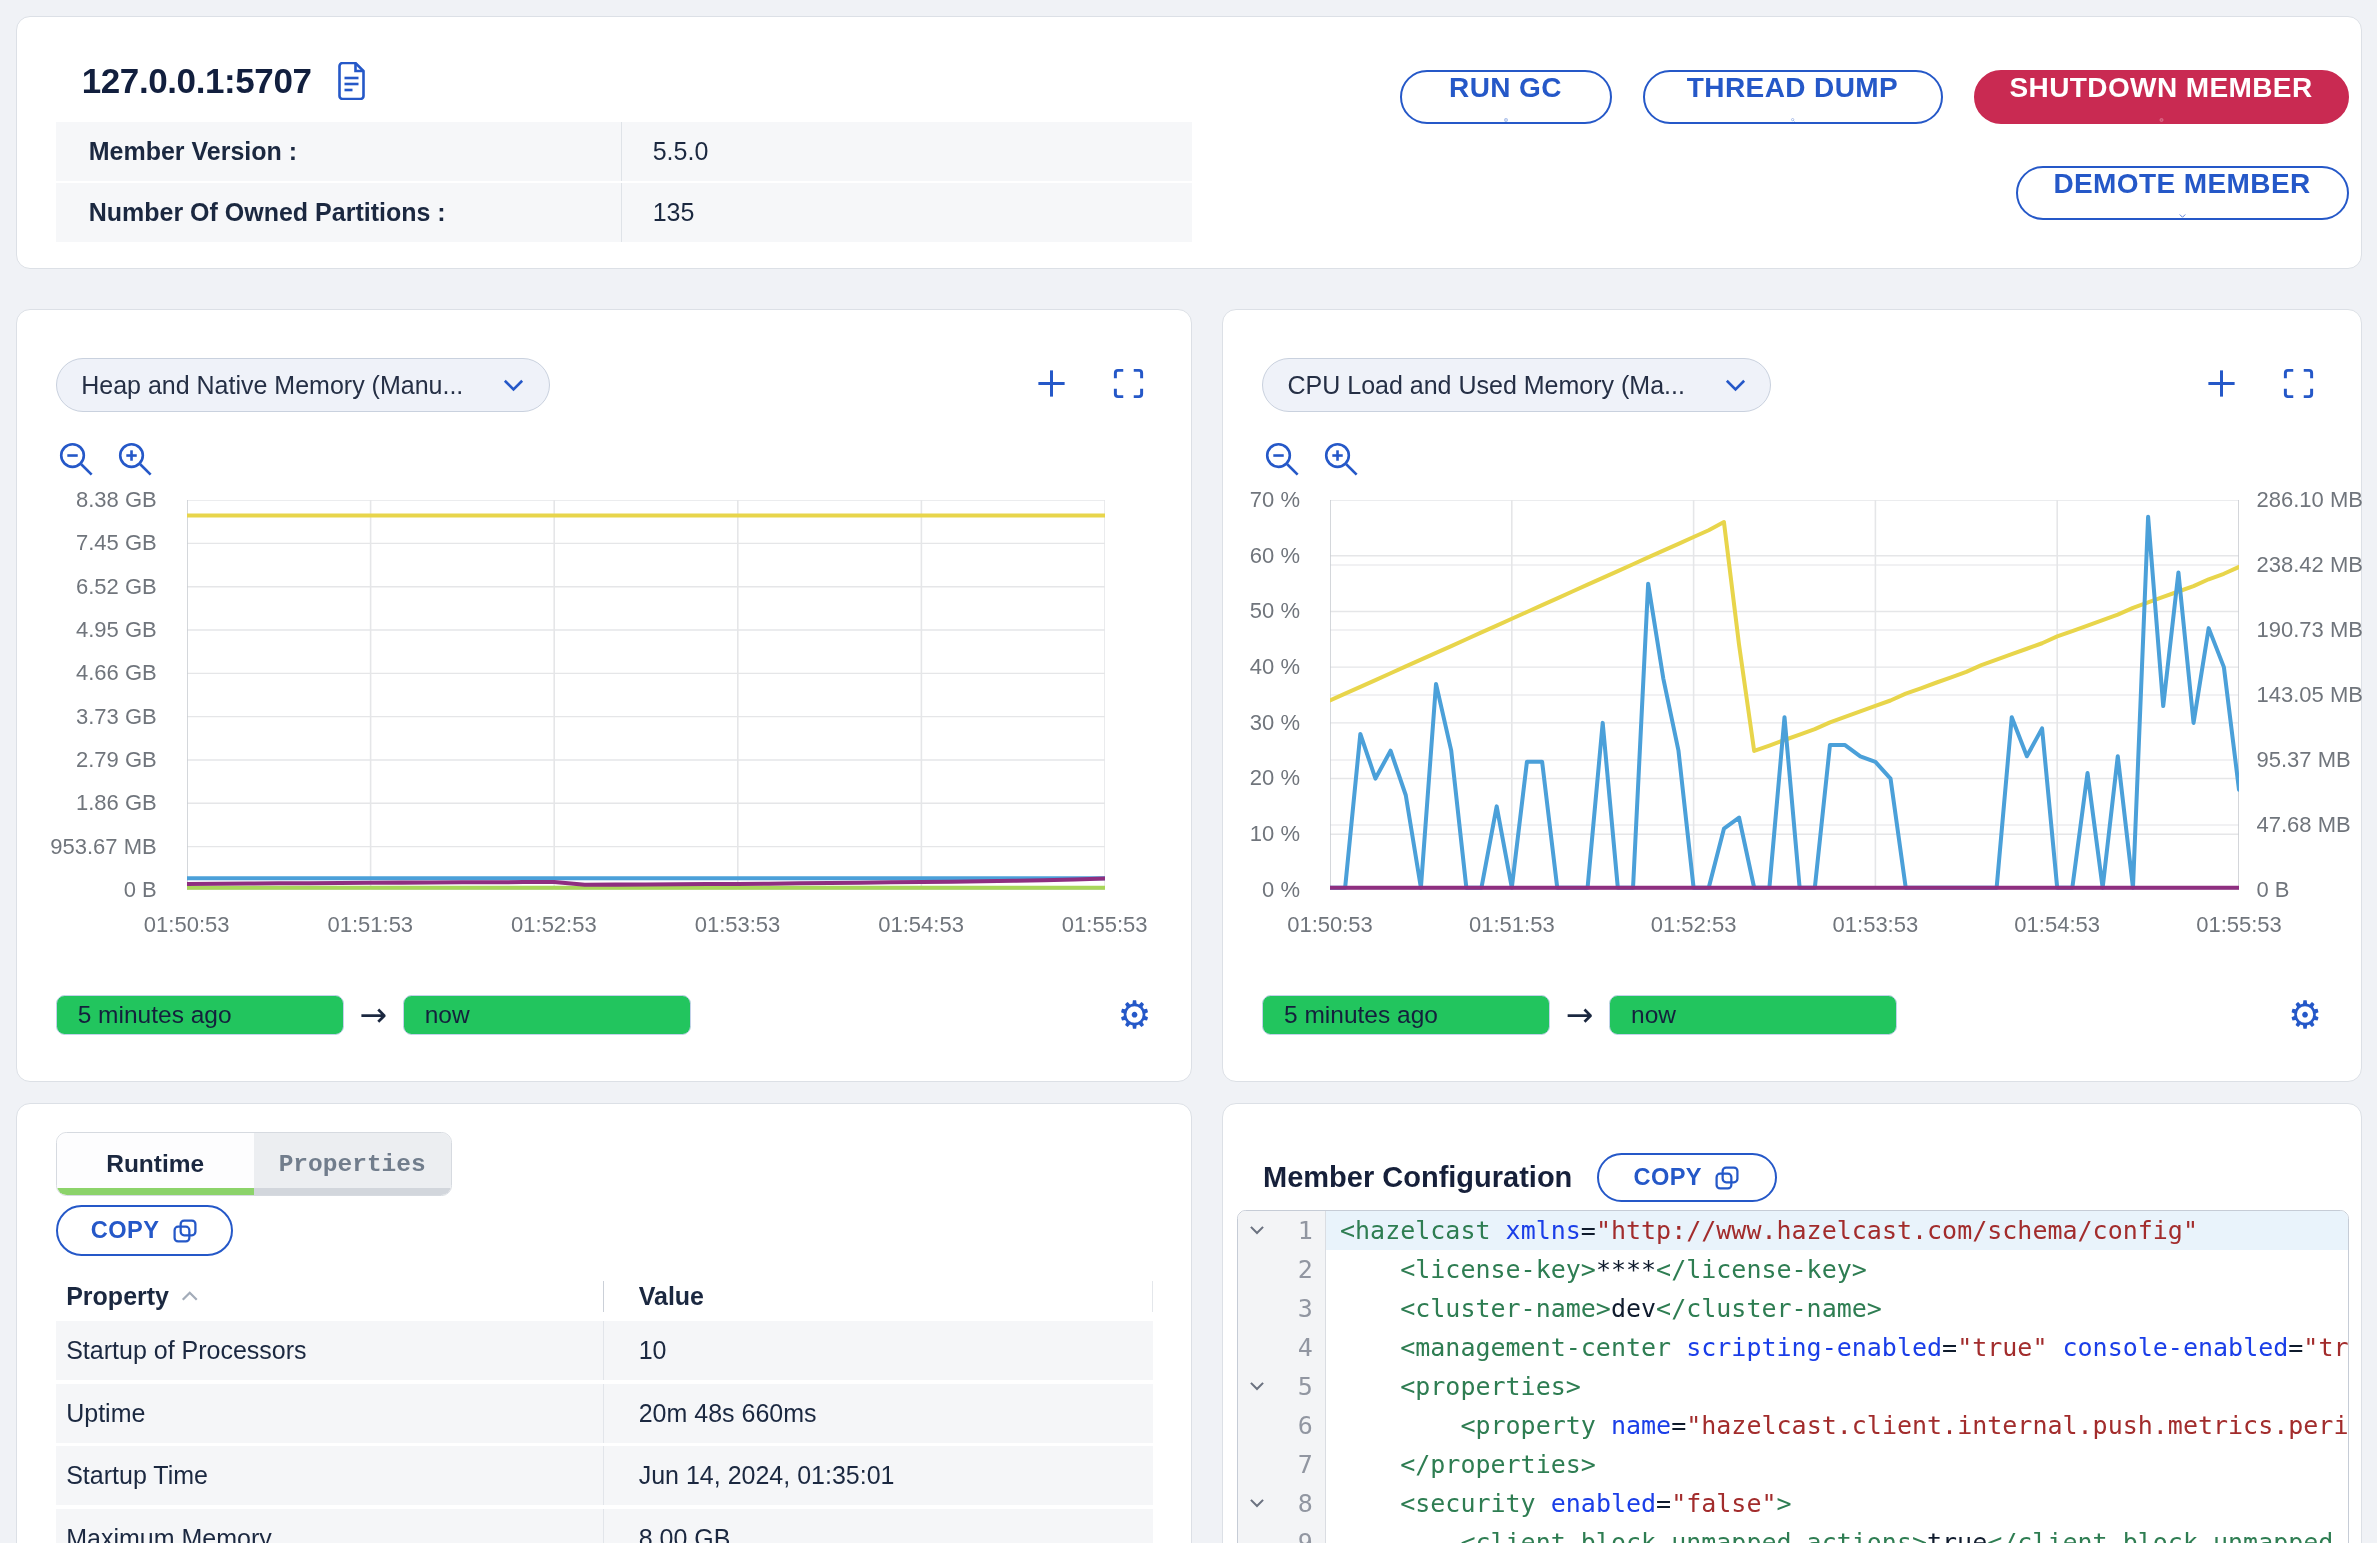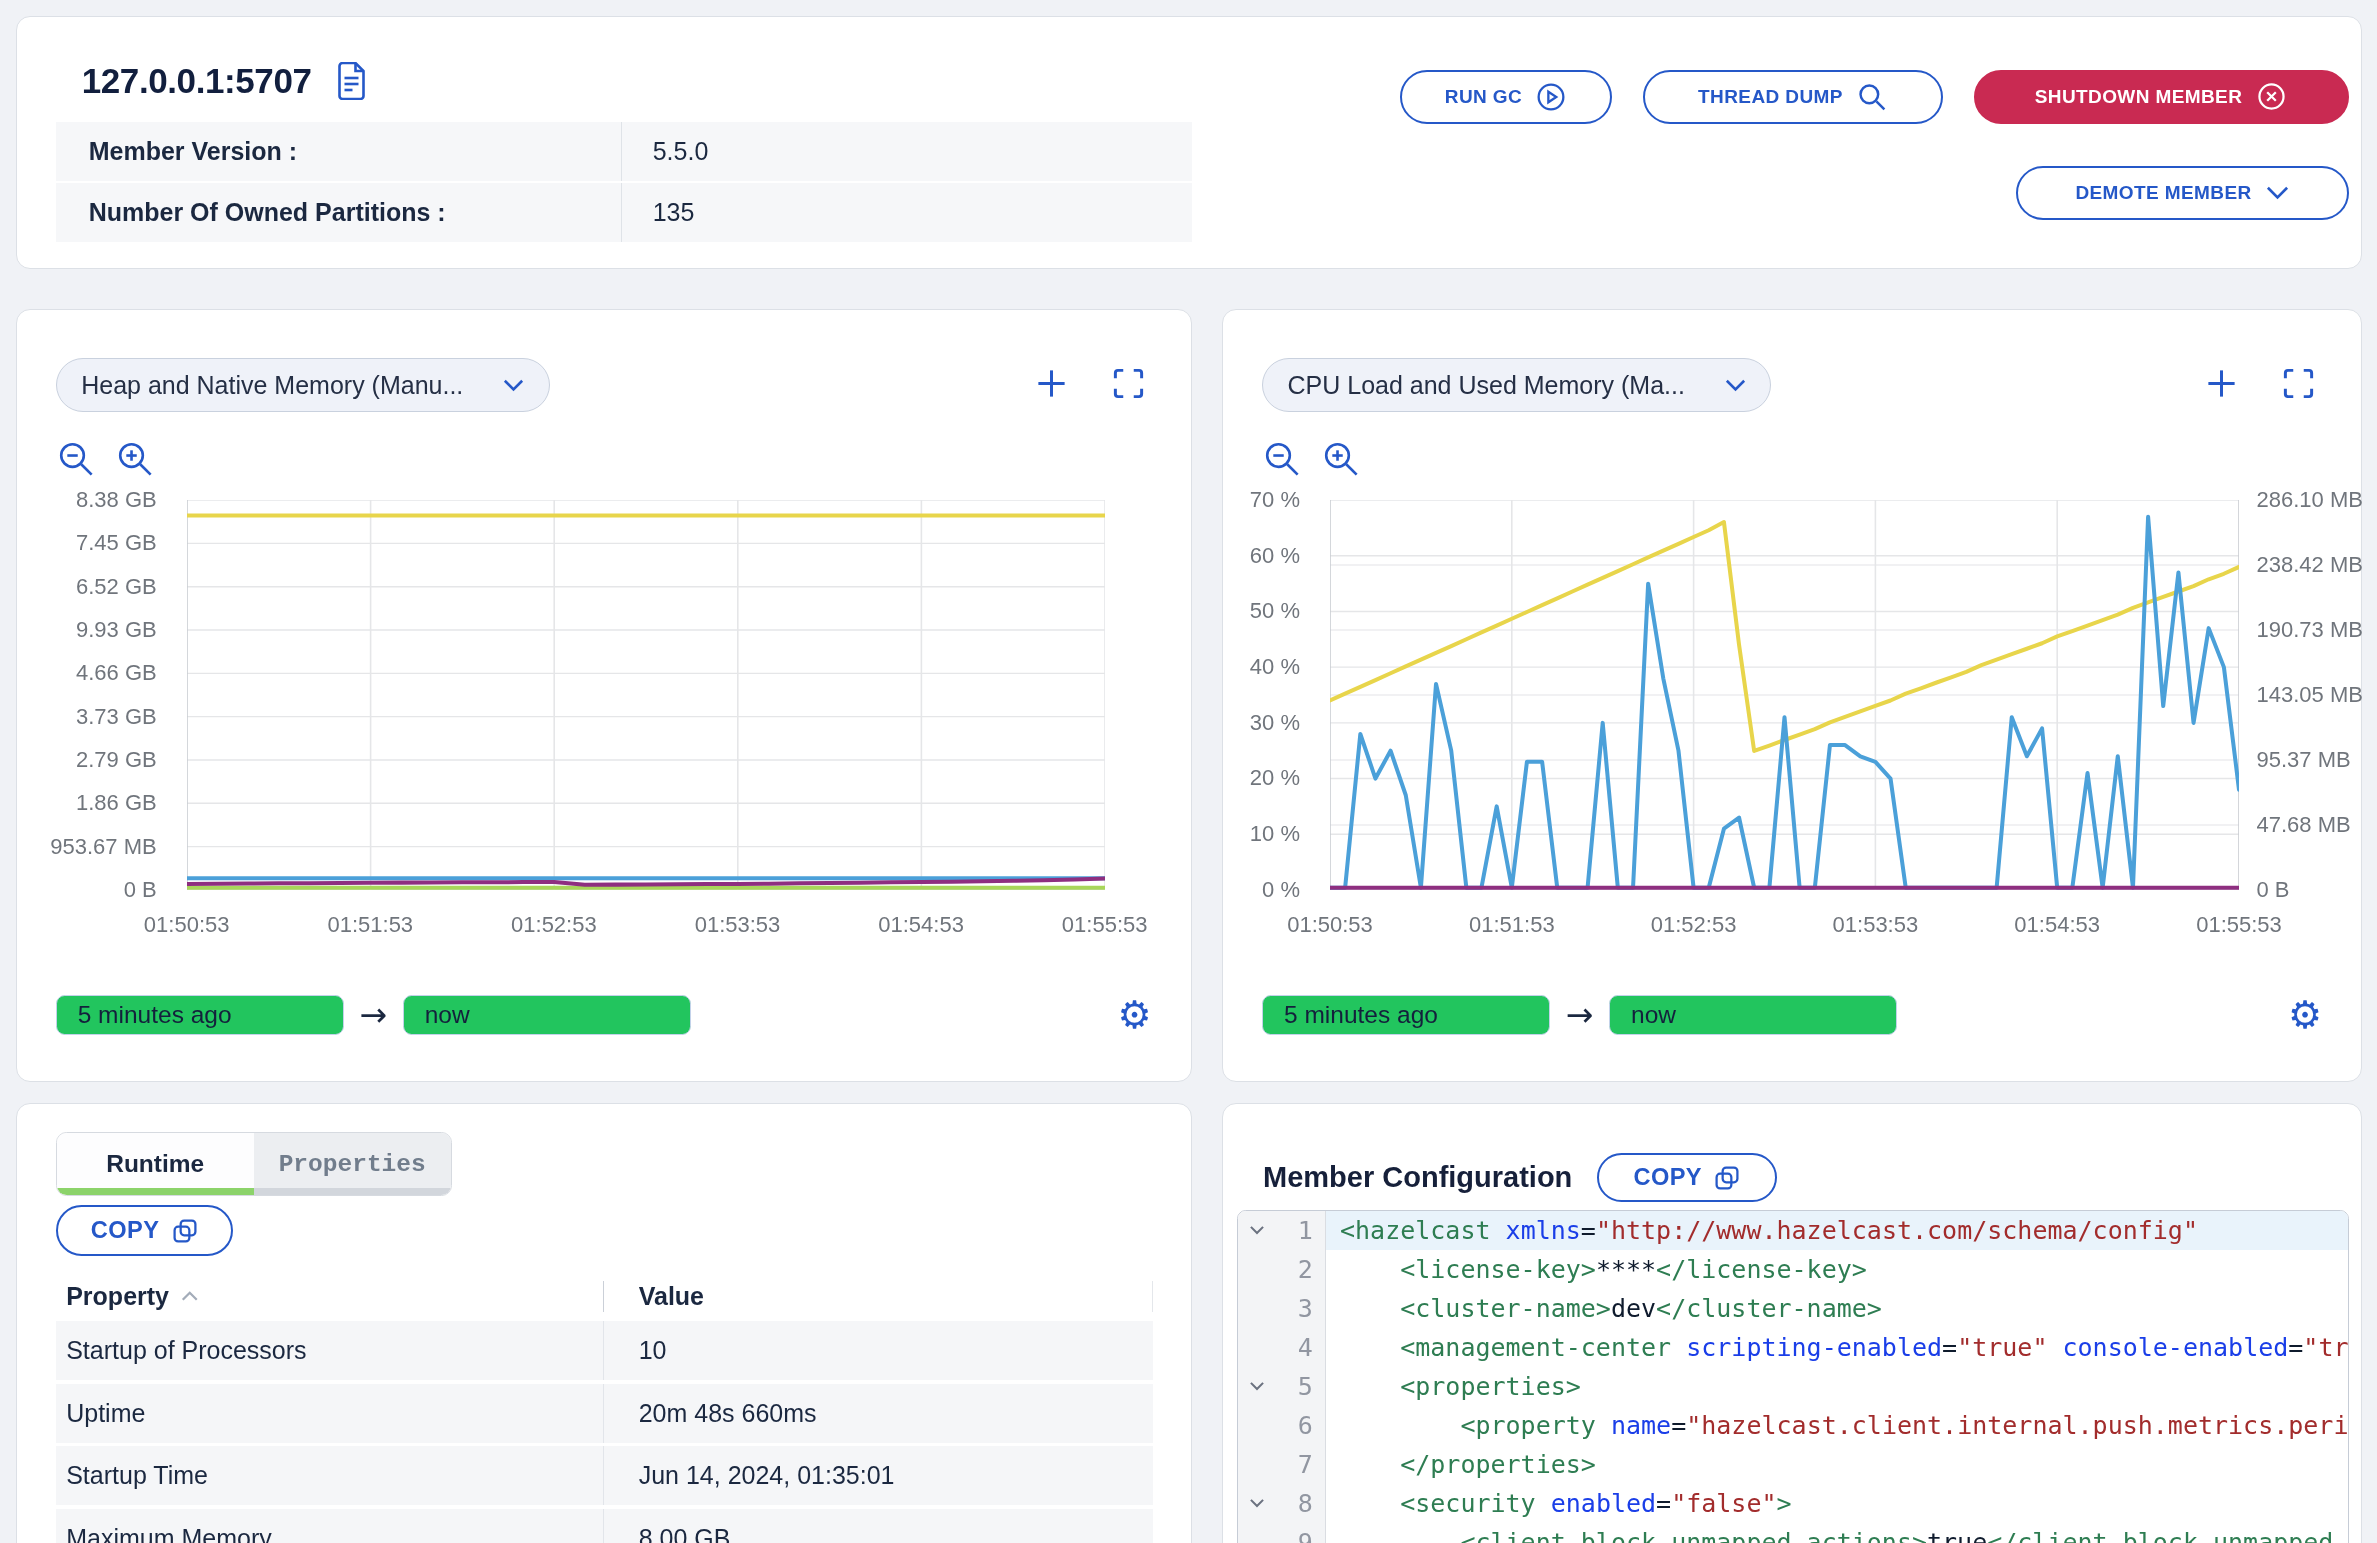--- a/index.html
+++ b/index.html
@@ -12,21 +12,21 @@
   #top-card { left:15.7px; top:15.7px; width:2346px; height:253px; }
   .title-row { position:absolute; left:65px; top:44px; display:flex; align-items:center; gap:24px; }
   .page-title { font-size:35px; font-weight:700; color:#121F3E; letter-spacing:-0.4px; }
   .kv-table { position:absolute; left:39px; top:105px; width:1136px; }
   .kv-row { display:flex; height:59px; margin-bottom:2.6px; background:#F6F7F9; align-items:center; }
   .kv-label { width:566px; padding-left:33px; font-size:25px; font-weight:700; color:#1B2840; border-right:1.7px solid #DFE3E8; height:100%; display:flex; align-items:center; }
   .kv-value { padding-left:31px; font-size:25px; color:#1B2840; }
   .top-actions { position:absolute; right:12.2px; top:53px; display:flex; flex-direction:column; align-items:flex-end; gap:42px; }
   .actions-row { display:flex; gap:31px; }
   .btn { height:54px; border-radius:30px; border:2.6px solid #2558C8; background:#fff; color:#2558C8;
-         font-size:19px; font-weight:600; letter-spacing:0.4px; display:flex; align-items:center; justify-content:center; gap:14px; cursor:pointer; }
+         font-size:28px; font-weight:600; letter-spacing:0.4px; display:flex; align-items:center; justify-content:center; gap:14px; cursor:pointer;flex-direction:column; }
   .btn.danger { background:#C92A52; border-color:#C92A52; color:#fff; }
   #btn-run-gc { width:212px; } #btn-thread-dump { width:300px; } #btn-shutdown { width:375px; } #btn-demote { width:333px; }
 
   
   #chart-card-left  { left:15.7px;   top:309px; width:1176px; height:773px; }
   #chart-card-right { left:1222px; top:309px; width:1140px; height:773px; }
   .chart-selector { position:absolute; left:39px; top:48px; height:54px; border-radius:30px; background:#EFF2F9;
                     border:1.7px solid #C9D1DE; display:flex; align-items:center; gap:40px; padding:0 24.5px; cursor:pointer; }
   .chart-selector .dd-label { font-size:25px; color:#252F45; }
   .chart-topicons { position:absolute; top:56px; right:45px; display:flex; gap:42px; }
@@ -192,21 +192,21 @@
           <line x1="29" y1="29" x2="41" y2="41"></line>
           <line x1="13" y1="19" x2="25" y2="19"></line>
           <line x1="19" y1="13" x2="19" y2="25"></line>
         </svg>
     </span>
   </div>
   <div class="ylabels-left">
       <div class="ytick" style="top: 0px;">8.38 GB</div>
       <div class="ytick" style="top: 43px;">7.45 GB</div>
       <div class="ytick" style="top: 87px;">6.52 GB</div>
-      <div class="ytick" style="top: 130px;">9.93 GB</div>
+      <div class="ytick" style="top: 130px;">4.95 GB</div>
       <div class="ytick" style="top: 173px;">4.66 GB</div>
       <div class="ytick" style="top: 217px;">3.73 GB</div>
       <div class="ytick" style="top: 260px;">2.79 GB</div>
       <div class="ytick" style="top: 303px;">1.86 GB</div>
       <div class="ytick" style="top: 347px;">953.67 MB</div>
       <div class="ytick" style="top: 390px;">0 B</div>
     </div>
   <div class="plot">
       <svg class="plot-svg" width="918" height="390" viewBox="0 0 1050 446">
         <line x1="0" y1="0" x2="1050" y2="0" stroke="#E5E6E8" stroke-width="1.6"></line>

